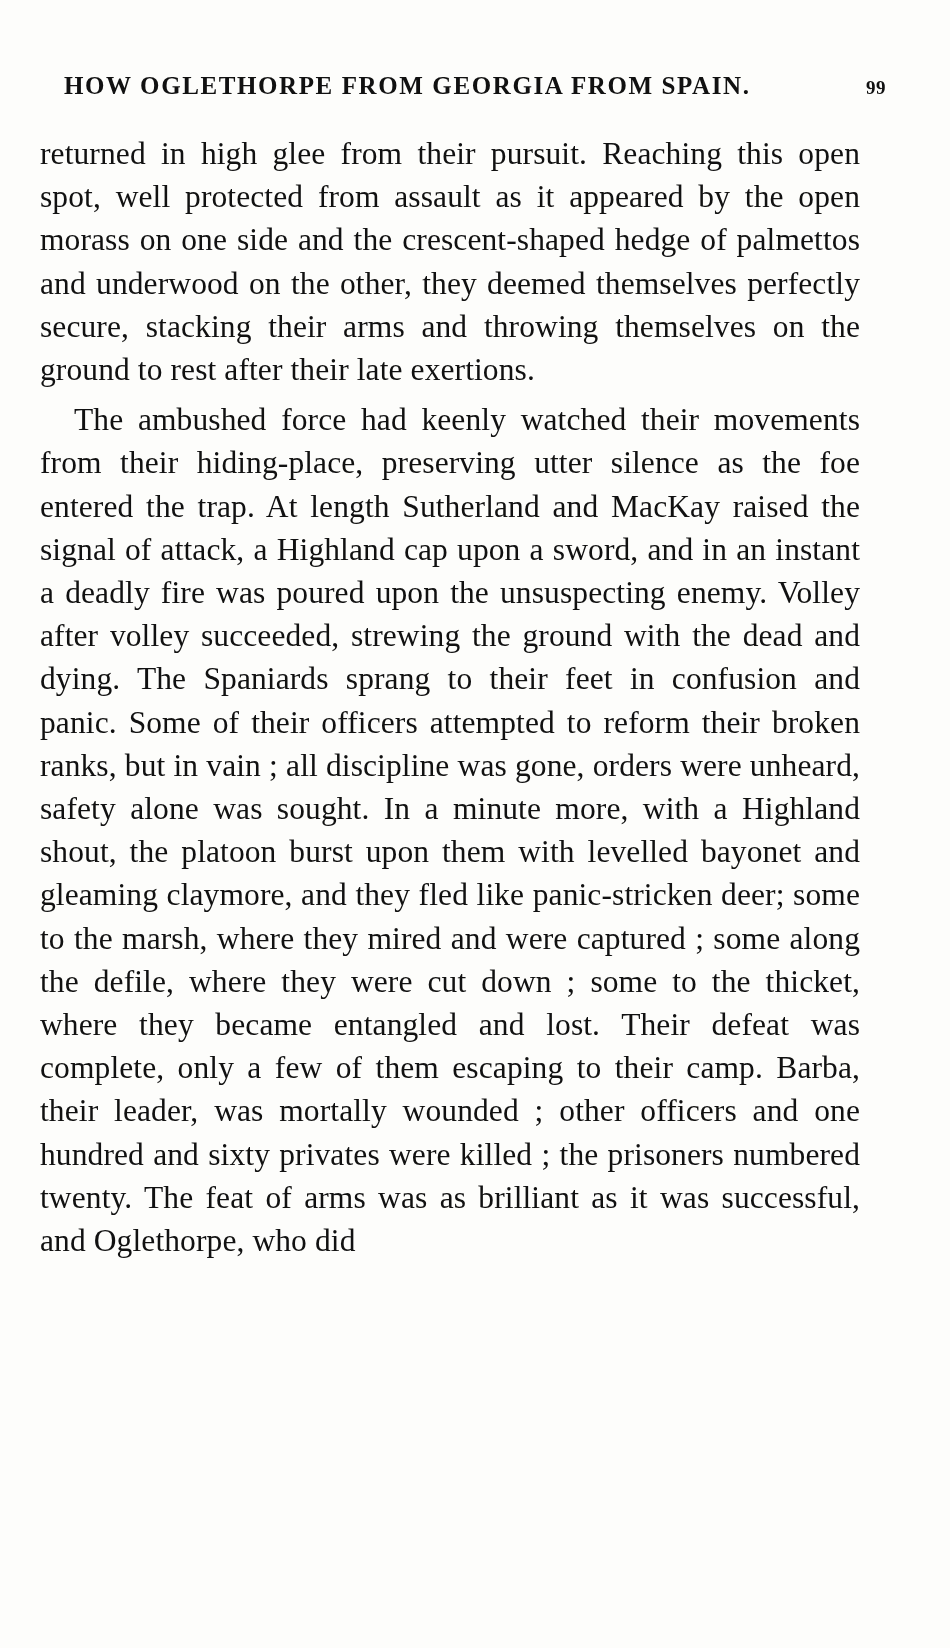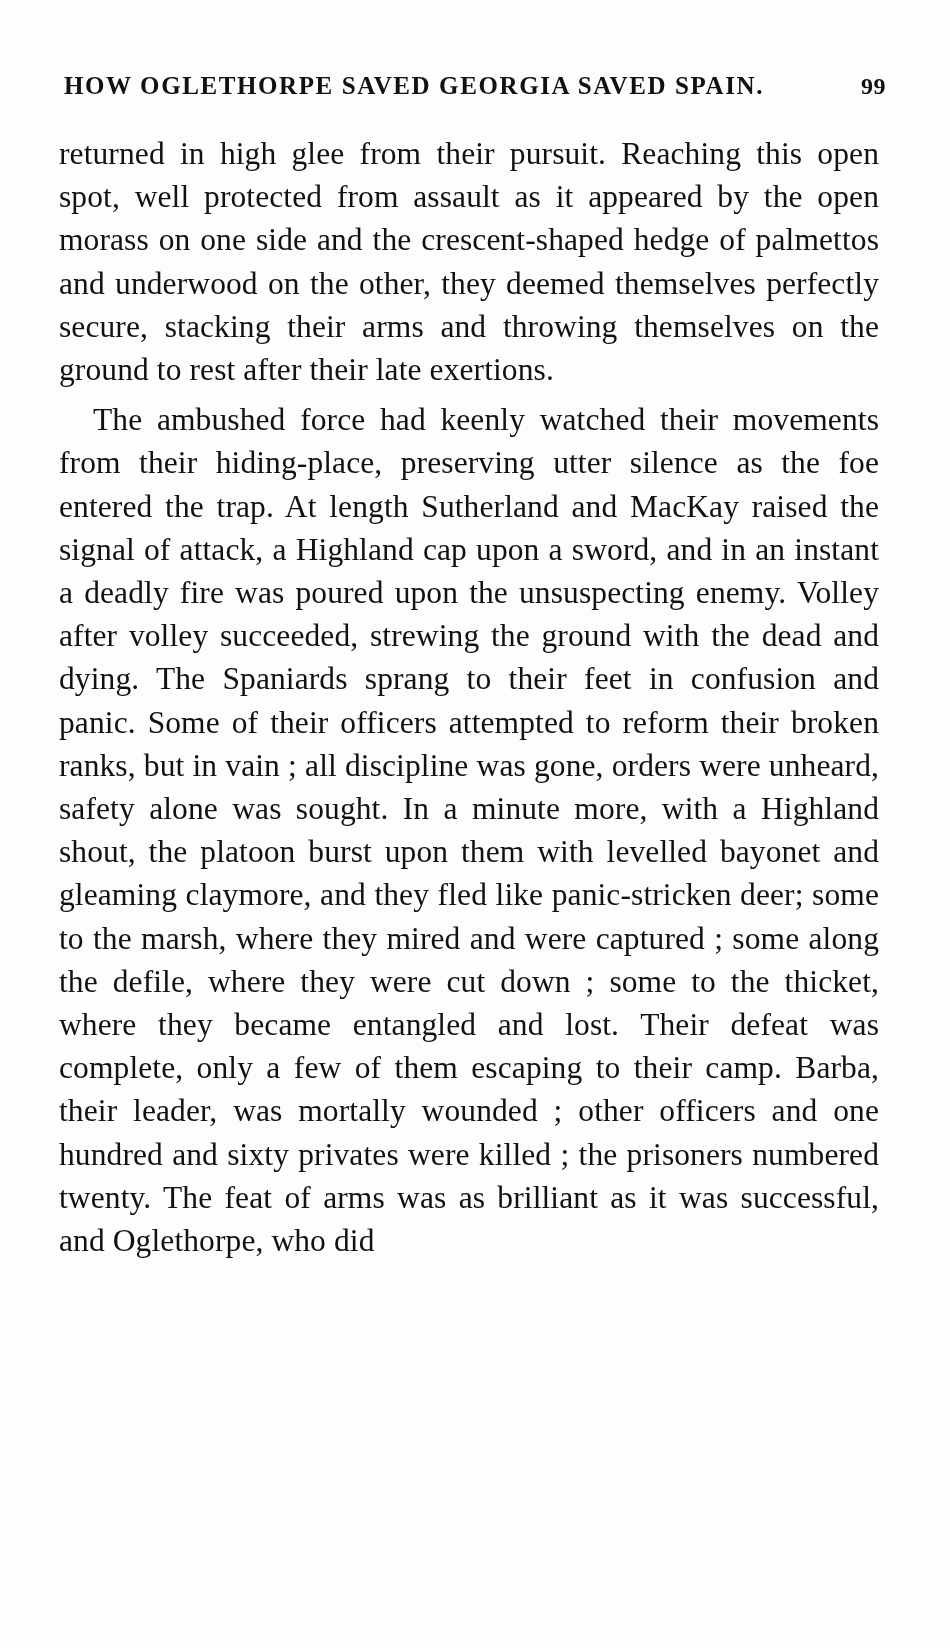--- a/index.html
+++ b/index.html
@@ -36,27 +36,27 @@
     font-family: "Liberation Serif", serif;
     font-weight: bold;
     font-size: 25px;
     letter-spacing: 1.6px;
     color: #111111;
     white-space: nowrap;
   }
   .running-head .page-number {
     font-family: "Liberation Serif", serif;
     font-weight: bold;
-    font-size: 24px;
+    font-size: 19px;
     color: #111111;
     letter-spacing: 0.5px;
   }
   .body-text {
     position: absolute;
-    left: 59px;
+    left: 40px;
     top: 132px;
     width: 820px;
     font-family: Liberation Serif, serif;
   }
   .para {
     margin: 0;
     font-size: 31.5px;
     line-height: 43.2px;
     text-align: justify;
     text-justify: inter-word;
@@ -69,21 +69,21 @@
   .indent {
     text-indent: 34px;
   }
 </style>
 </head>
 <body>
 
 <div class="page">
 
   <div class="running-head">
-    <div class="head-title">HOW OGLETHORPE SAVED GEORGIA SAVED SPAIN.</div>
+    <div class="head-title">HOW OGLETHORPE FROM GEORGIA FROM SPAIN.</div>
     <div class="page-number">99</div>
   </div>
 
   <div class="body-text">
     <p class="para">returned in high glee from their pursuit.  Reaching this open spot, well protected from assault as it appeared by the open morass on one side and the crescent-shaped hedge of palmettos and underwood on the other, they deemed themselves perfectly secure, stacking their arms and throwing themselves on the ground to rest after their late exertions.</p>
     <p class="para indent">The ambushed force had keenly watched their movements from their hiding-place, preserving utter silence as the foe entered the trap.  At length Sutherland and MacKay raised the signal of attack, a Highland cap upon a sword, and in an instant a deadly fire was poured upon the unsuspecting enemy. Volley after volley succeeded, strewing the ground with the dead and dying.  The Spaniards sprang to their feet in confusion and panic.  Some of their officers attempted to reform their broken ranks, but in vain ; all discipline was gone, orders were unheard, safety alone was sought.  In a minute more, with a Highland shout, the platoon burst upon them with levelled bayonet and gleaming claymore, and they fled like panic-stricken deer; some to the marsh, where they mired and were captured ; some along the defile, where they were cut down ; some to the thicket, where they became entangled and lost. Their defeat was complete, only a few of them escaping to their camp.  Barba, their leader, was mortally wounded ; other officers and one hundred and sixty privates were killed ; the prisoners numbered twenty.  The feat of arms was as brilliant as it was successful, and Oglethorpe, who did</p>
   </div>
 
 </div>
 

